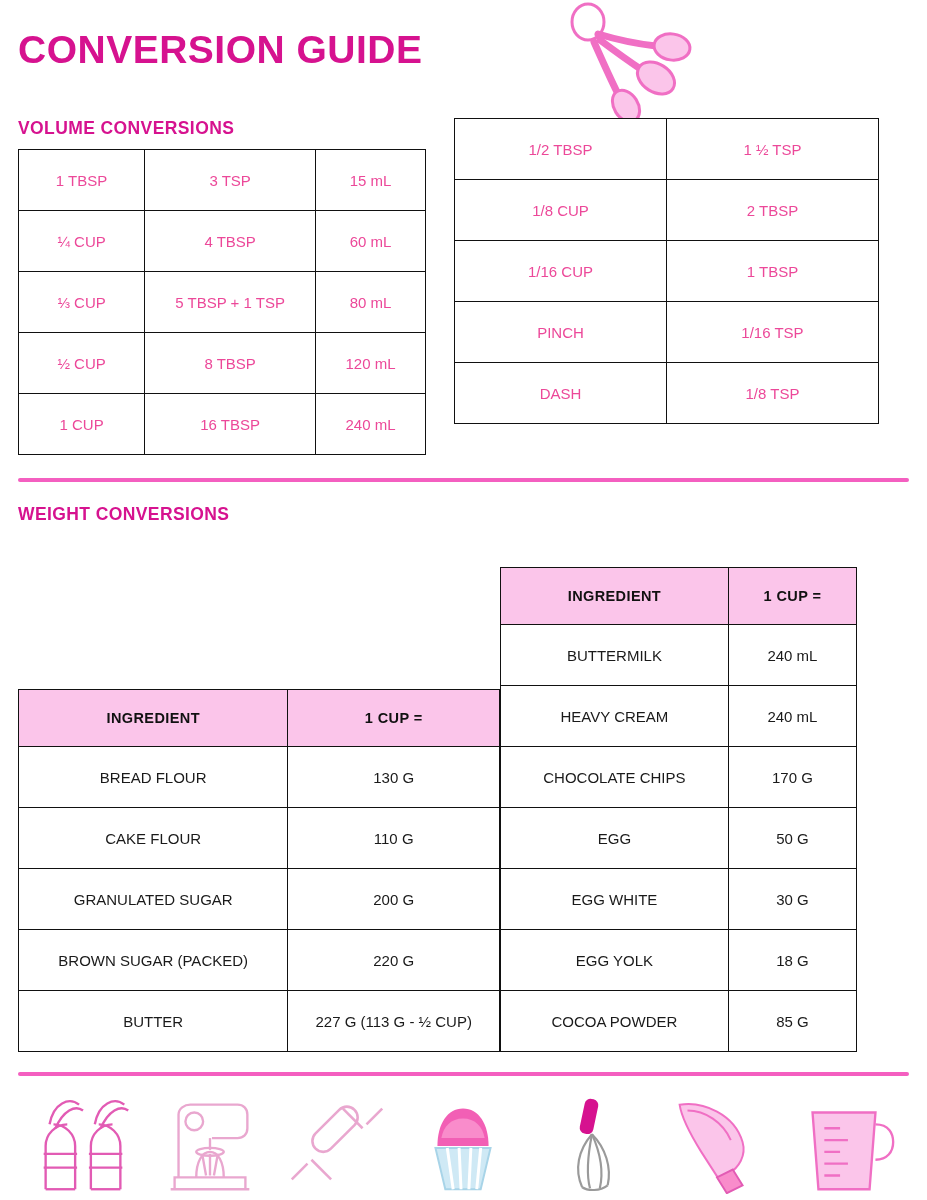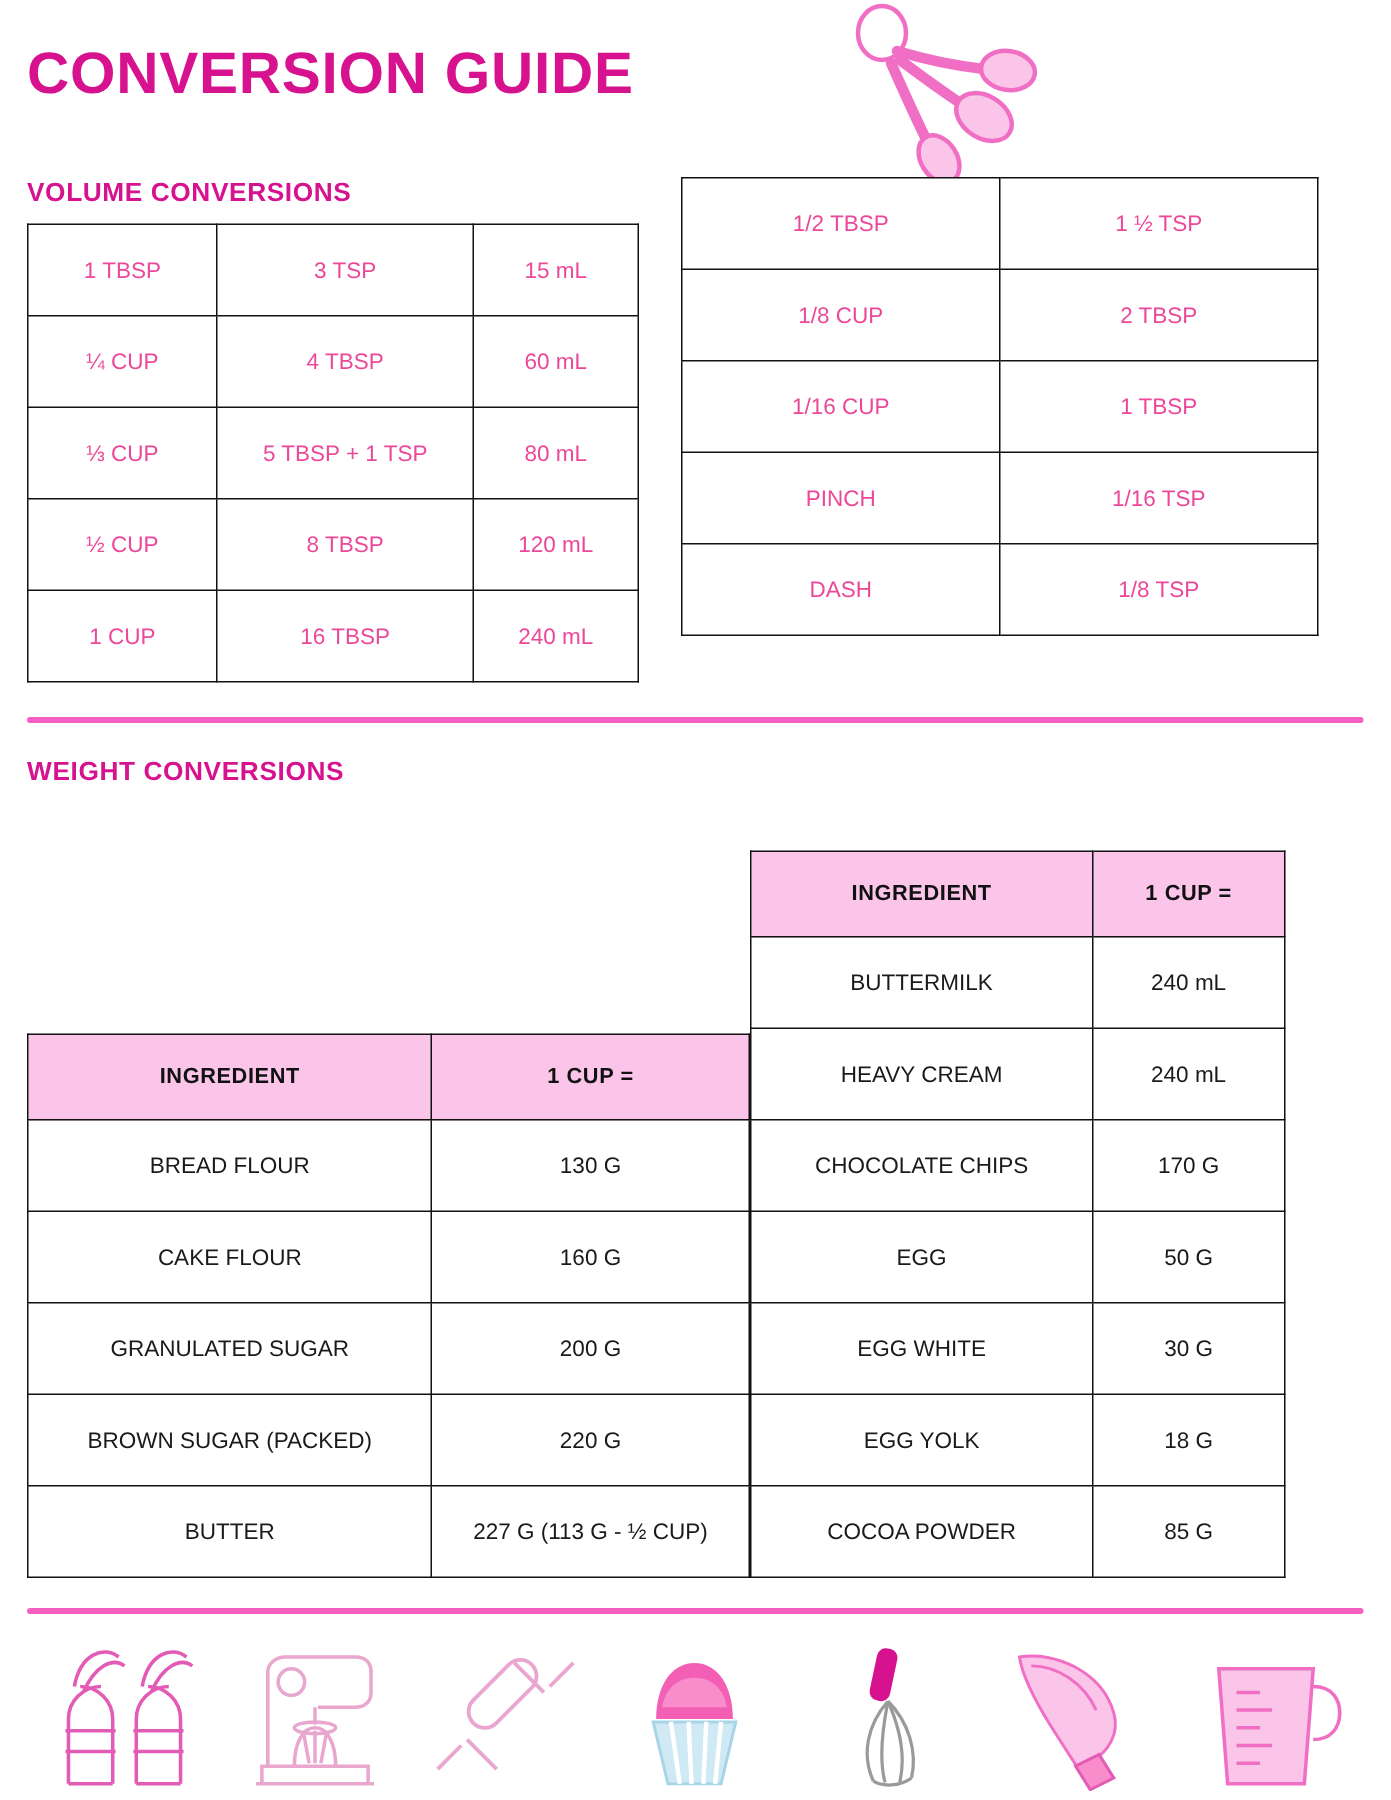--- a/index.html
+++ b/index.html
@@ -277,21 +277,21 @@
             <th>1 CUP =</th>
           </tr>
         </thead>
         <tbody>
           <tr>
             <td>BREAD FLOUR</td>
             <td>130 G</td>
           </tr>
           <tr>
             <td>CAKE FLOUR</td>
-            <td>160 G</td>
+            <td>110 G</td>
           </tr>
           <tr>
             <td>GRANULATED SUGAR</td>
             <td>200 G</td>
           </tr>
           <tr>
             <td>BROWN SUGAR (PACKED)</td>
             <td>220 G</td>
           </tr>
           <tr>

